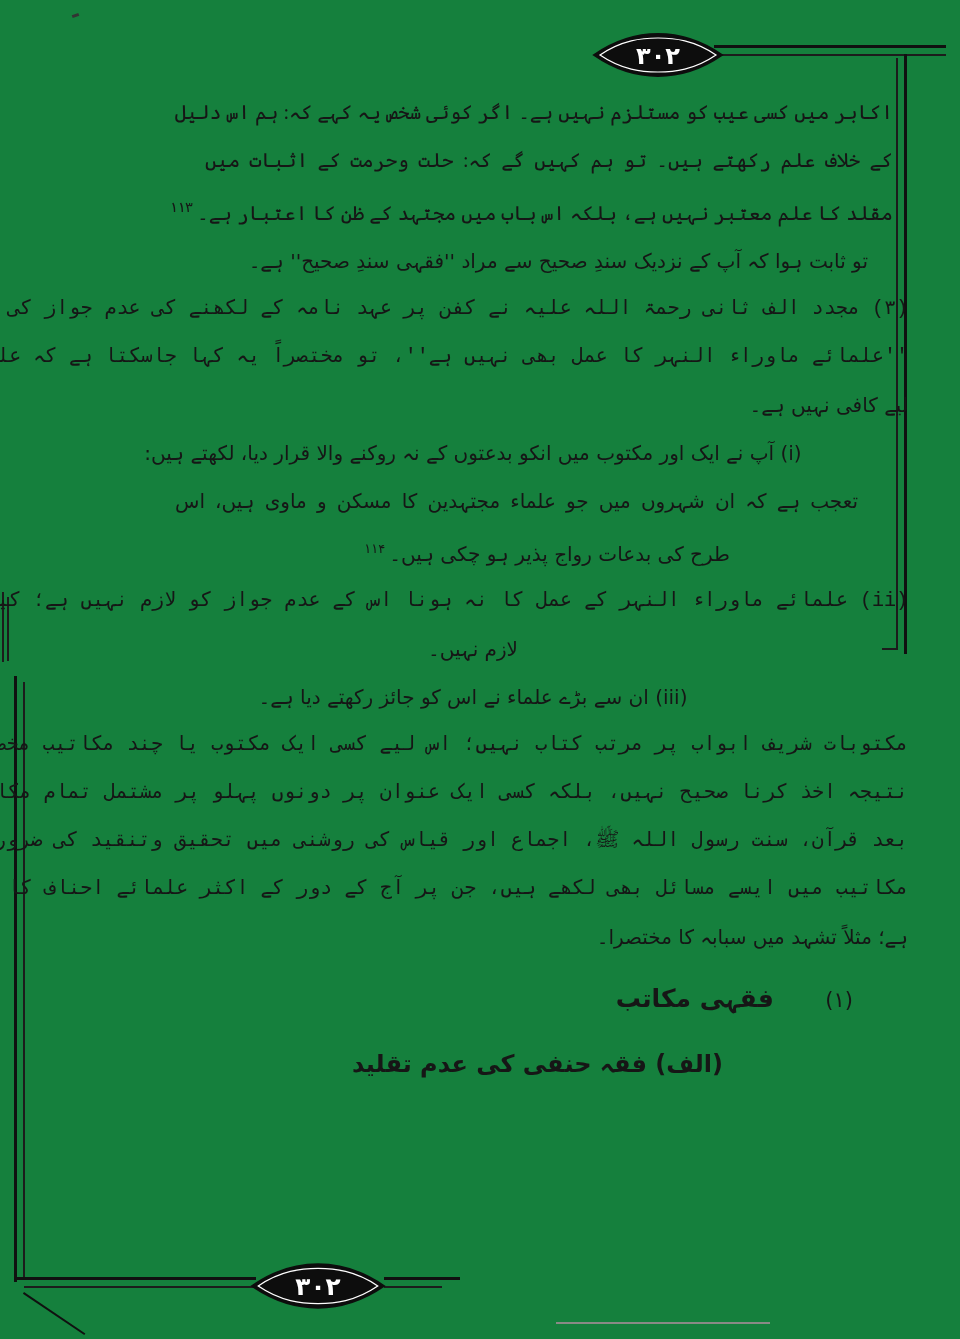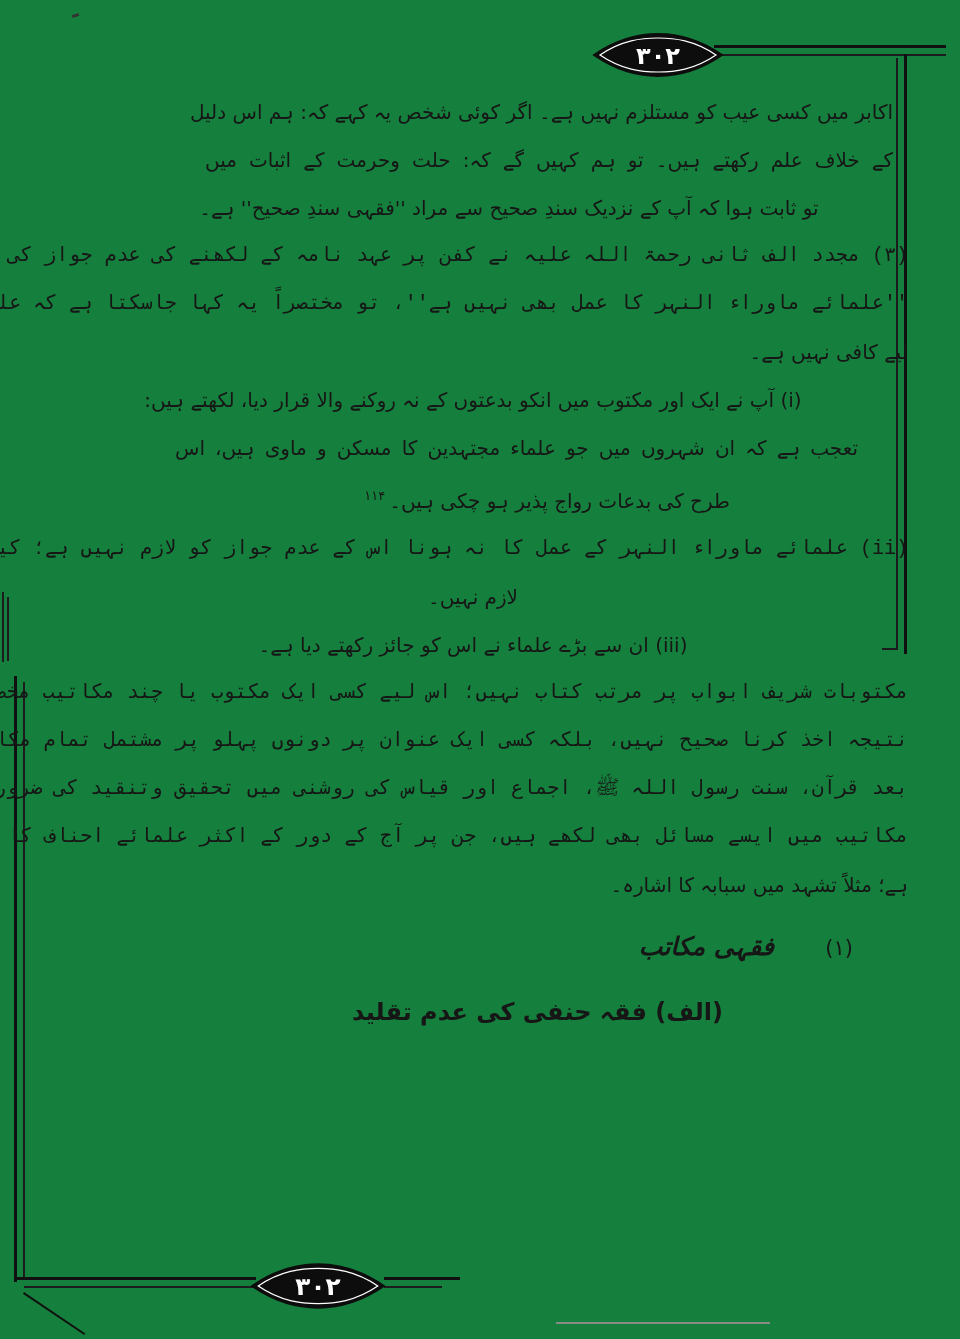--- a/index.html
+++ b/index.html
@@ -33,36 +33,36 @@
     top:88px;left:60px;right:52px;
     direction:rtl;
     font-size:20px;
   }
   .l{
     line-height:48px;
     text-align:right;
     white-space:nowrap;
   }
   .just{text-align:justify;text-align-last:justify;font-family:Liberation Mono, monospace;}
-  .q{margin-left:145px;margin-right:15px;text-align:justify;text-align-last:justify;}
-  .cen4{margin-right:40px;margin-left:90px;text-align:center;}
+  .q{margin-left:145px;margin-right:15px;text-align:justify;text-align-last:justify;font-family:Liberation Serif, serif;}
+  .cen4{margin-right:40px;margin-left:90px;}
   .ind1{margin-right:22px;text-align:center;}
   .q2{margin-right:50px;margin-left:115px;text-align:justify;text-align-last:justify;}
   .q3{margin-right:178px;}
   .heading{
     font-weight:bold;
     font-size:25px;
     line-height:58px;
     margin-top:6px;
     text-align:right;
     white-space:nowrap;
   }
   .hline20{margin-top:10px;line-height:56px;text-align:right;white-space:nowrap;margin-right:55px;}
   .hline20 .marker{font-size:21px;}
-  .hline20 .label{font-weight:bold;font-size:25px;margin-right:45px;font-style:italic;}
+  .hline20 .label{font-weight:bold;font-size:25px;margin-right:45px;}
   .hline21{
     margin-top:8px;line-height:56px;white-space:nowrap;
     font-weight:bold;font-size:24px;
     text-align:right;margin-right:185px;
   }
   .last22{margin-top:6px;line-height:50px;}
   sup.fn{
     font-size:13px;
     vertical-align:super;
     margin-right:4px;
@@ -108,40 +108,41 @@
       <path d="M2 24 C 28 6, 50 3, 66 3 C 82 3, 104 6, 130 24 C 104 42, 82 45, 66 45 C 50 45, 28 42, 2 24 Z" fill="#0d0d0d" stroke="#0d0d0d" stroke-width="2"></path>
       <path d="M8 24 C 30 9, 50 7, 66 7 C 82 7, 102 9, 124 24 C 102 39, 82 41, 66 41 C 50 41, 30 39, 8 24 Z" fill="none" stroke="#ffffff" stroke-width="1.2"></path>
       <text class="orn-num" x="66" y="33" text-anchor="middle">۳۰۲</text>
     </svg>
   </div>
 
   <div class="text-block">
 
     <div class="l q"><span>اکابر میں کسی عیب کو مستلزم نہیں ہے۔ اگر کوئی شخص یہ کہے کہ: ہم اس دلیل</span></div>
     <div class="l q"><span>کے خلاف علم رکھتے ہیں۔ تو ہم کہیں گے کہ: حلت وحرمت کے اثبات میں</span></div>
+    <div class="l q" style="margin-left:120px;"><span>مقلد کا علم معتبر نہیں ہے، بلکہ اس باب میں مجتہد کے ظن کا اعتبار ہے۔</span><sup class="fn">۱۱۳</sup></div>
     <div class="l cen4"><span>تو ثابت ہوا کہ آپ کے نزدیک سندِ صحیح سے مراد ''فقہی سندِ صحیح'' ہے۔</span></div>
 
     <div class="l just"><span>(۳) مجدد الف ثانی رحمۃ اللہ علیہ نے کفن پر عہد نامہ کے لکھنے کی عدم جواز کی تیسری وجہ یہ لکھی ہے:</span></div>
     <div class="l just"><span>''علمائے ماوراء النہر کا عمل بھی نہیں ہے''، تو مختصراً یہ کہا جاسکتا ہے کہ علمائے ماوراء النہر کا عمل حجت کے</span></div>
     <div class="l"><span>لیے کافی نہیں ہے۔</span></div>
 
     <div class="l ind1"><span>(i) آپ نے ایک اور مکتوب میں انکو بدعتوں کے نہ روکنے والا قرار دیا، لکھتے ہیں:</span></div>
     <div class="l q2"><span>تعجب ہے کہ ان شہروں میں جو علماء مجتہدین کا مسکن و ماوی ہیں، اس</span></div>
     <div class="l q3"><span>طرح کی بدعات رواج پذیر ہو چکی ہیں۔</span><sup class="fn">۱۱۴</sup></div>
 
     <div class="l just"><span>(ii) علمائے ماوراء النہر کے عمل کا نہ ہونا اس کے عدم جواز کو لازم نہیں ہے؛ کیونکہ عدمِ وجود عدمِ ثبوت کو</span></div>
     <div class="l ind1"><span>لازم نہیں۔</span></div>
     <div class="l ind1"><span>(iii) ان سے بڑے علماء نے اس کو جائز رکھتے دیا ہے۔</span></div>
 
 
     <div class="l just"><span>مکتوبات شریف ابواب پر مرتب کتاب نہیں؛ اس لیے کسی ایک مکتوب یا چند مکاتیب مخصوصہ سے کوئی</span></div>
     <div class="l just"><span>نتیجہ اخذ کرنا صحیح نہیں، بلکہ کسی ایک عنوان پر دونوں پہلو پر مشتمل تمام مکاتیب کو دیکھنا ضروری ہے، اس کے</span></div>
     <div class="l just"><span>بعد قرآن، سنت رسول اللہ ﷺ، اجماع اور قیاس کی روشنی میں تحقیق وتنقید کی ضرورت ہے؛ کیونکہ کچھ</span></div>
     <div class="l just"><span>مکاتیب میں ایسے مسائل بھی لکھے ہیں، جن پر آج کے دور کے اکثر علمائے احناف کا آپ سے اختلاف</span></div>
-    <div class="l"><span>ہے؛ مثلاً تشہد میں سبابہ کا اشارہ۔</span></div>
+    <div class="l"><span>ہے؛ مثلاً تشہد میں سبابہ کا مختصرا۔</span></div>
 
     <div class="hline20">
       <span class="marker">(۱)</span>
       <span class="label">فقہی مکاتب</span>
     </div>
 
     <div class="hline21"><span>(الف) فقہ حنفی کی عدم تقلید</span></div>
 
 
   </div>

